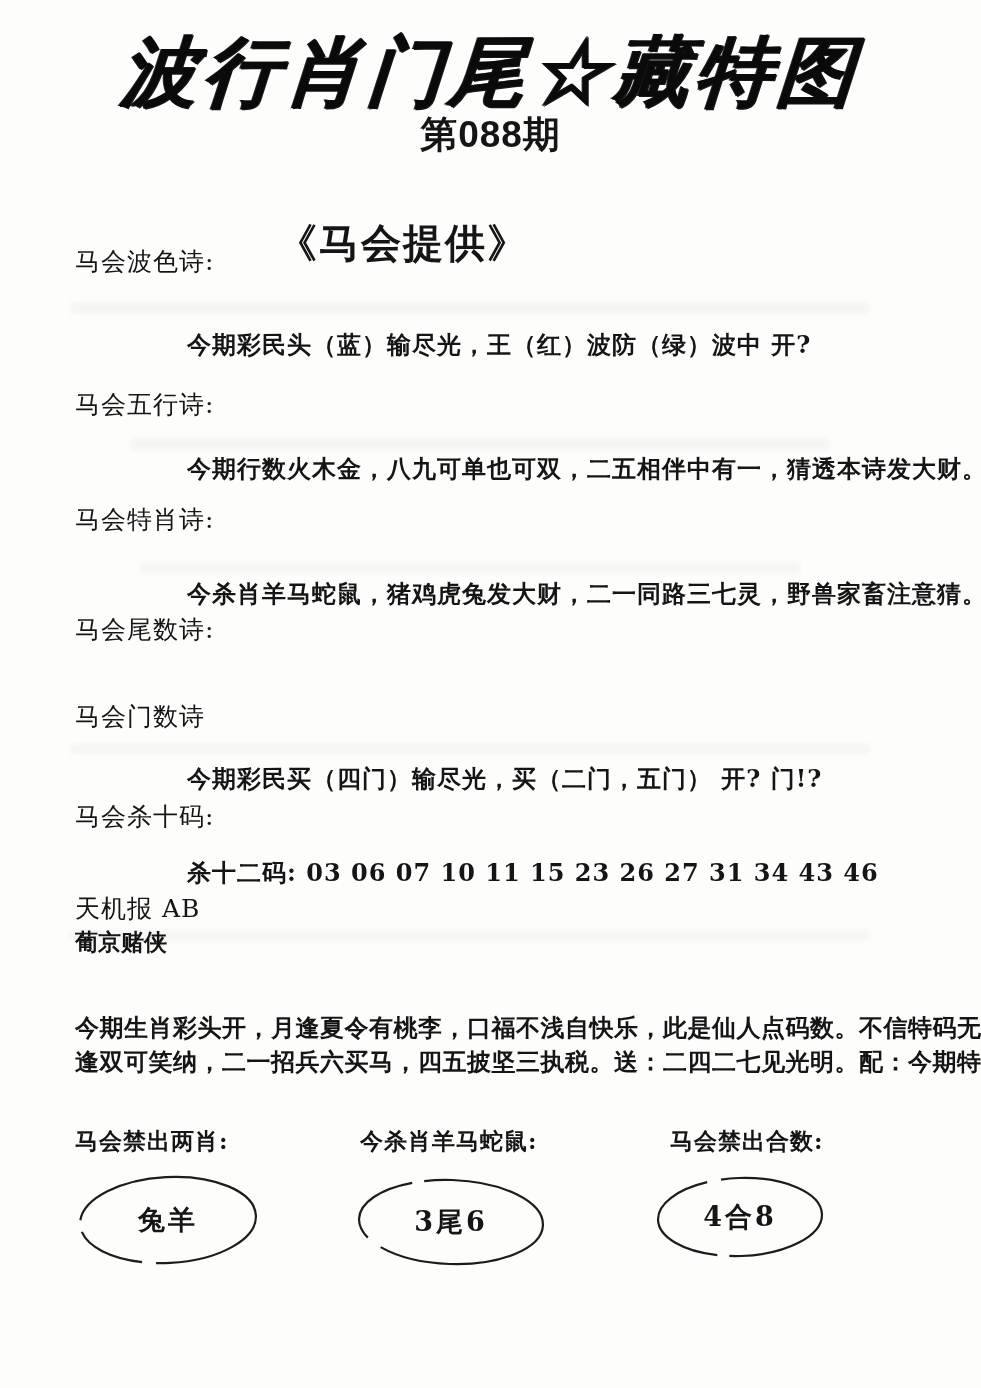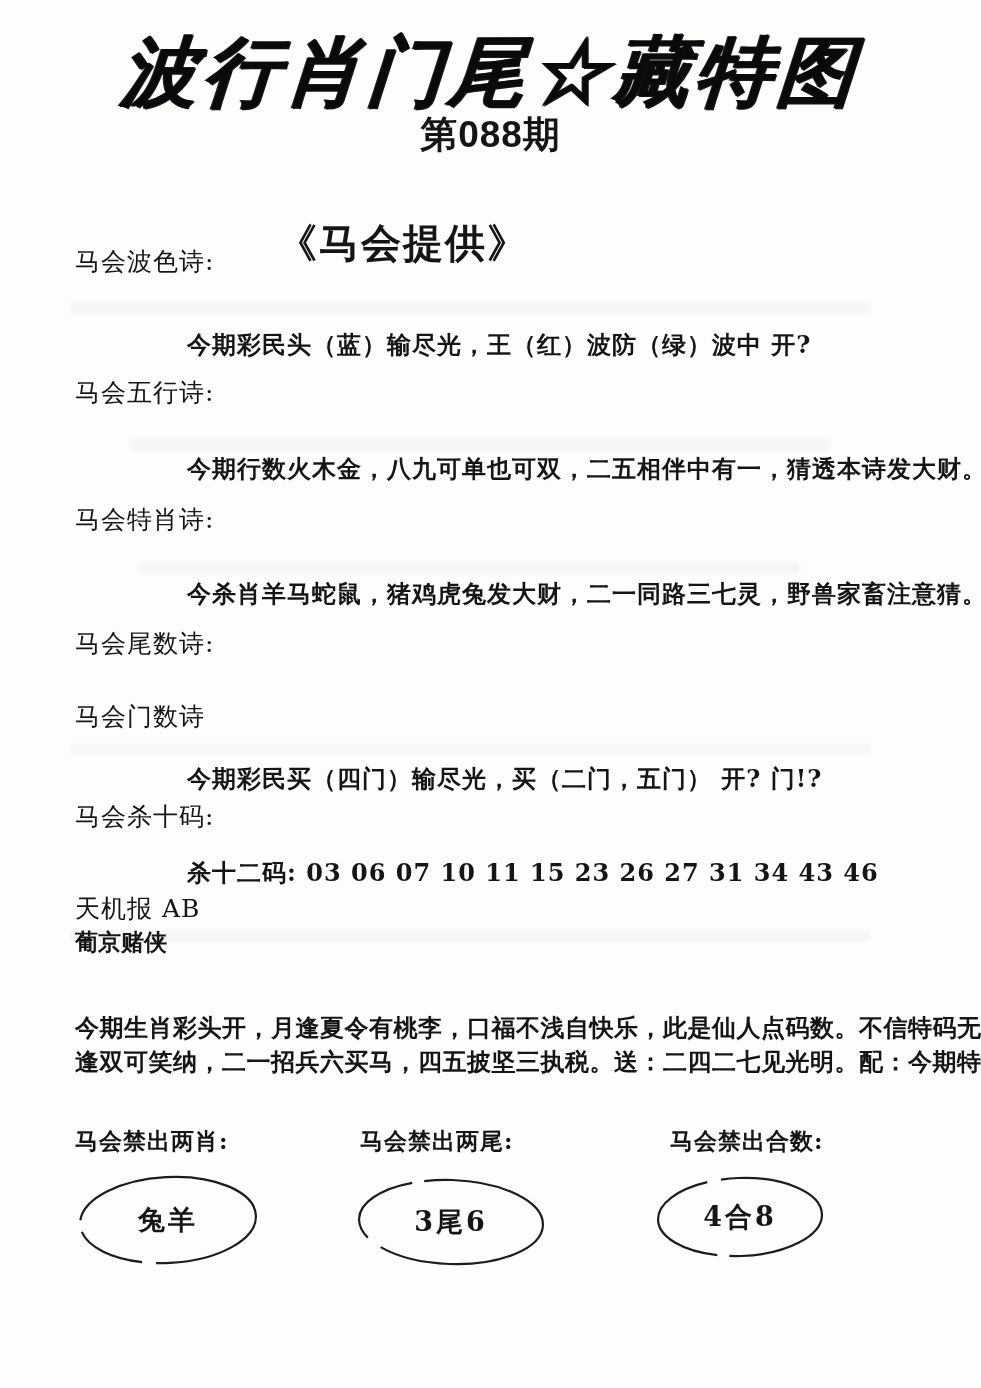--- a/index.html
+++ b/index.html
@@ -50,42 +50,42 @@
   <div class="smudge" style="left:70px;top:744px;width:800px;height:10px;"></div>
   <div class="smudge" style="left:70px;top:930px;width:800px;height:11px;"></div>
 
   <div class="abs page-title">波行肖门尾☆藏特图</div>
   <div class="abs issue">第088期</div>
   <div class="abs provider">《马会提供》</div>
 
   <div class="abs sec-heading" style="top:245px;">马会波色诗:</div>
   <div class="abs sec-verse" style="top:329px;">今期彩民头（蓝）输尽光，王（红）波防（绿）波中 开?</div>
 
-  <div class="abs sec-heading" style="top:376px;">马会五行诗:</div>
+  <div class="abs sec-heading" style="top:388px;">马会五行诗:</div>
   <div class="abs sec-verse" style="top:453px;">今期行数火木金，八九可单也可双，二五相伴中有一，猜透本诗发大财。 解（? ）</div>
 
   <div class="abs sec-heading" style="top:503px;">马会特肖诗:</div>
   <div class="abs sec-verse" style="top:578px;">今杀肖羊马蛇鼠，猪鸡虎兔发大财，二一同路三七灵，野兽家畜注意猜。 开?</div>
 
-  <div class="abs sec-heading" style="top:613px;margin-top:14px;">马会尾数诗:</div>
+  <div class="abs sec-heading" style="top:613px;">马会尾数诗:</div>
 
   <div class="abs sec-heading" style="top:700px;font-family:Liberation Mono, monospace;">马会门数诗</div>
   <div class="abs sec-verse" style="top:763px;">今期彩民买（四门）输尽光，买（二门，五门） 开? 门!?</div>
 
   <div class="abs sec-heading" style="top:800px;">马会杀十码:</div>
   <div class="abs sec-verse" style="top:857px;">杀十二码: 03 06 07 10 11 15 23 26 27 31 34 43 46</div>
 
   <div class="abs sec-heading" style="top:892px;">天机报 AB</div>
 
   <div class="abs pj-heading" style="top:927px;">葡京赌侠</div>
   <div class="abs pj-line" style="top:1012px;">今期生肖彩头开，月逢夏令有桃李，口福不浅自快乐，此是仙人点码数。不信特码无佳果，逢单</div>
   <div class="abs pj-line" style="top:1046px;">逢双可笑纳，二一招兵六买马，四五披坚三执税。送：二四二七见光明。配：今期特码九为王，</div>
 
   <div class="abs forbid-label" style="left:75px;top:1126px;">马会禁出两肖:</div>
-  <div class="abs forbid-label" style="left:360px;top:1126px;">马会禁出两尾:</div>
+  <div class="abs forbid-label" style="left:360px;top:1126px;">今杀肖羊马蛇鼠:</div>
   <div class="abs forbid-label" style="left:670px;top:1126px;">马会禁出合数:</div>
 
   <div class="oval" style="left:76px;top:1173px;width:184px;height:94px;">
     <svg width="184" height="94" viewBox="0 0 184 94">
       <ellipse cx="92" cy="47" rx="88" ry="43" fill="none" stroke="#1c1c1c" stroke-width="2.2" stroke-dasharray="120 14 70 12 300" transform="rotate(-3 92 47)"></ellipse>
     </svg>
     <div class="oval-text">兔羊</div>
   </div>
 
   <div class="oval" style="left:355px;top:1176px;width:192px;height:92px;">

